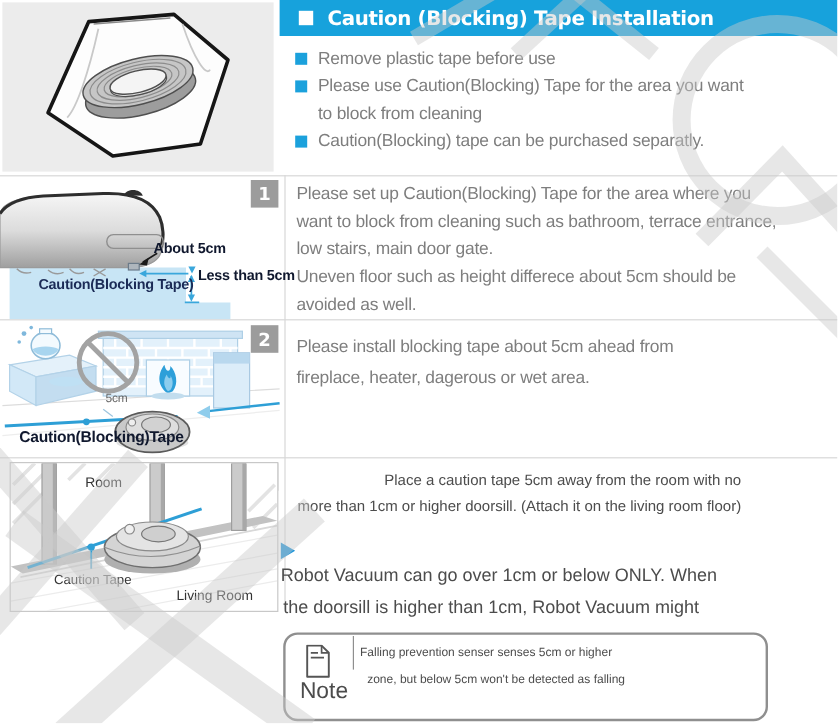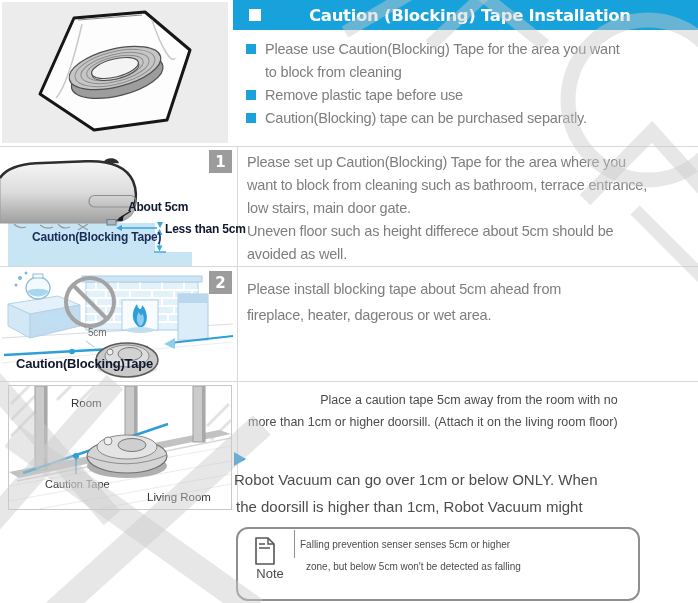--- a/index.html
+++ b/index.html
@@ -7,21 +7,21 @@
         font-family:"Liberation Sans",sans-serif;}
   .abs{position:absolute;}
 
   
   .hdiv{position:absolute;left:0;width:698px;height:1px;background:#d8d8d8;}
   .vdiv{position:absolute;width:1px;background:#d8d8d8;}
 
   
   .row1-illo{position:absolute;left:2px;top:2px;width:226px;height:141px;background:#ececec;}
   .header-bar{position:absolute;left:233px;top:0;width:465px;height:30px;background:#17a2dc;
-              display:flex;align-items:center;gap:36px;}
+              display:flex;align-items:center;}
   .header-sq{width:12px;height:12px;background:#ffffff;margin-left:16px;}
   .header-title{color:#ffffff;font-family:"DejaVu Sans",sans-serif;font-weight:bold;
                 font-size:16.5px;letter-spacing:-0.3px;margin-left:12px;white-space:nowrap;}
 
   .intro-list{position:absolute;left:246px;top:38px;width:450px;}
   .intro-item{display:flex;margin-bottom:0;}
   .blt{flex:0 0 10px;width:10px;height:10px;background:#1ba1dc;margin-top:6px;margin-right:9px;}
   .body-text{font-size:14.5px;color:#7e7e7e;line-height:23px;letter-spacing:-0.2px;white-space:nowrap;}
 
   
@@ -42,21 +42,21 @@
                  border-bottom:7px solid transparent;margin-top:5px;margin-right:12px;}
   .callout-text{font-size:15px;color:#4c4c4c;line-height:27px;white-space:nowrap;}
 
   .room-box{position:absolute;left:8px;top:385px;width:222px;height:123px;border:1px solid #c8c8c8;
             background:#ffffff;overflow:hidden;}
   .room-label{position:absolute;font-size:11.5px;color:#333;white-space:nowrap;text-align:right;}
 
   .note-box{position:absolute;left:236px;top:527px;width:400px;height:70px;border:2px solid #8f8f8f;
             border-radius:12px;background:#fff;}
   .note-label{position:absolute;left:10px;top:37px;width:44px;text-align:center;
-              font-size:13px;color:#4c4c4c;}
+              font-size:19px;color:#4c4c4c;}
   .note-vline{position:absolute;left:56px;top:1px;width:1px;height:28px;background:#8f8f8f;}
   .note-text{position:absolute;left:62px;top:5px;font-size:10px;color:#4c4c4c;line-height:22px;white-space:nowrap;}
 
   .wm{position:absolute;left:0;top:0;pointer-events:none;z-index:9;}
 </style>
 </head>
 <body>
 
 <div class="page">
 
@@ -79,28 +79,28 @@
   </div>
 
   <div class="header-bar">
     <div class="header-sq"></div>
     <div class="header-title">Caution (Blocking) Tape Installation</div>
   </div>
 
   <div class="intro-list">
     <div class="intro-item">
       <div class="blt"></div>
+      <div class="body-text">Remove plastic tape before use</div>
+    </div>
+    <div class="intro-item">
+      <div class="blt"></div>
       <div class="body-text">
         <div>Please use Caution(Blocking) Tape for the area you want</div>
         <div>to block from cleaning</div>
       </div>
-    </div>
-    <div class="intro-item">
-      <div class="blt"></div>
-      <div class="body-text">Remove plastic tape before use</div>
     </div>
     <div class="intro-item">
       <div class="blt"></div>
       <div class="body-text">Caution(Blocking) tape can be purchased separatly.</div>
     </div>
   </div>
 
   <div class="hdiv" style="top:146px;"></div>
   <div class="hdiv" style="top:266px;"></div>
   <div class="hdiv" style="top:381px;"></div>

